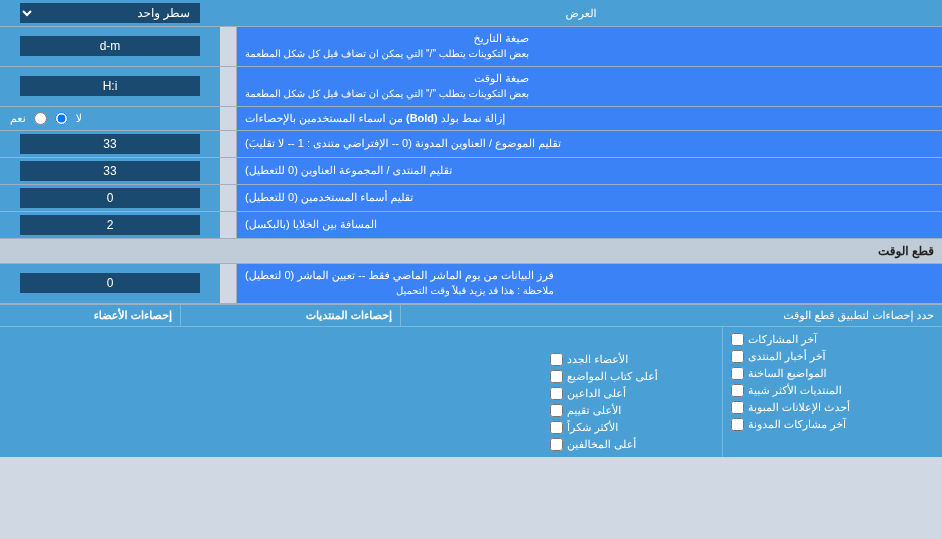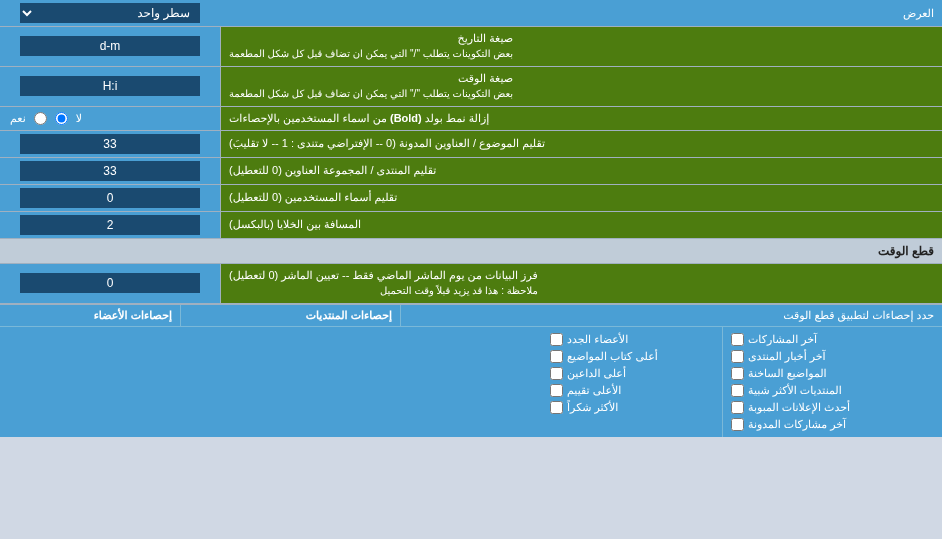--- a/index.html
+++ b/index.html
@@ -11,31 +11,32 @@
       width: 942px;
     }
 
     .row {
       display: flex;
       width: 100%;
       border-bottom: 1px solid #a0b0c0;
     }
 
     .label-cell {
-      background: #4d7c0f;
+      background: #3b82f6;
       color: #fff;
       text-align: right;
       padding: 4px 8px;
       flex: 1;
       display: flex;
       align-items: center;
       justify-content: flex-end;
       font-size: 11px;
       line-height: 1.4;
       border-left: 1px solid #a0b0c0;
+      margin-left: 16px;
     }
 
     .input-cell {
       background: #4a9fd4;
       padding: 3px 6px;
       width: 220px;
       min-width: 220px;
       display: flex;
       align-items: center;
       justify-content: center;
@@ -102,21 +103,21 @@
       width: 100%;
       background: #4a9fd4;
       border-bottom: 1px solid #a0b0c0;
       align-items: center;
     }
 
     .top-label {
       flex: 1;
       background: #4a9fd4;
       color: #fff;
-      text-align: right;
+      text-align: center;
       padding: 4px 8px;
       font-size: 11px;
     }
 
     .top-dropdown {
       width: 220px;
       min-width: 220px;
       background: #4a9fd4;
       padding: 3px 6px;
       display: flex;
@@ -254,36 +255,40 @@
       <div class="stats-item">
         <label>أحدث الإعلانات المبوبة</label>
         <input type="checkbox" style="">
       </div>
       <div class="stats-item">
         <label>آخر مشاركات المدونة</label>
         <input type="checkbox" style="">
       </div>
     </div>
 
-    <div style="width:180px; min-width:180px; background:#4a9fd4; padding:4px 8px;">
+    <div style="width:180px; min-width:180px; background:#4a9fd4; padding:4px 8px;margin-top:20px;">
       <div class="stats-item">
         <label>الأعضاء الجدد</label>
         <input type="checkbox" style="">
       </div>
       <div class="stats-item">
         <label>أعلى كتاب المواضيع</label>
         <input type="checkbox" style="">
       </div>
       <div class="stats-item">
         <label>أعلى الداعين</label>
         <input type="checkbox" style="">
       </div>
       <div class="stats-item">
         <label>الأعلى تقييم</label>
         <input type="checkbox" style="">
       </div>
       <div class="stats-item">
         <label>الأكثر شكراً</label>
         <input type="checkbox" style="">
       </div>
+      <div class="stats-item">
+        <label>أعلى المخالفين</label>
+        <input type="checkbox" style="">
+      </div>
     </div>
   </div>
 </div>
 
 </body></html>

